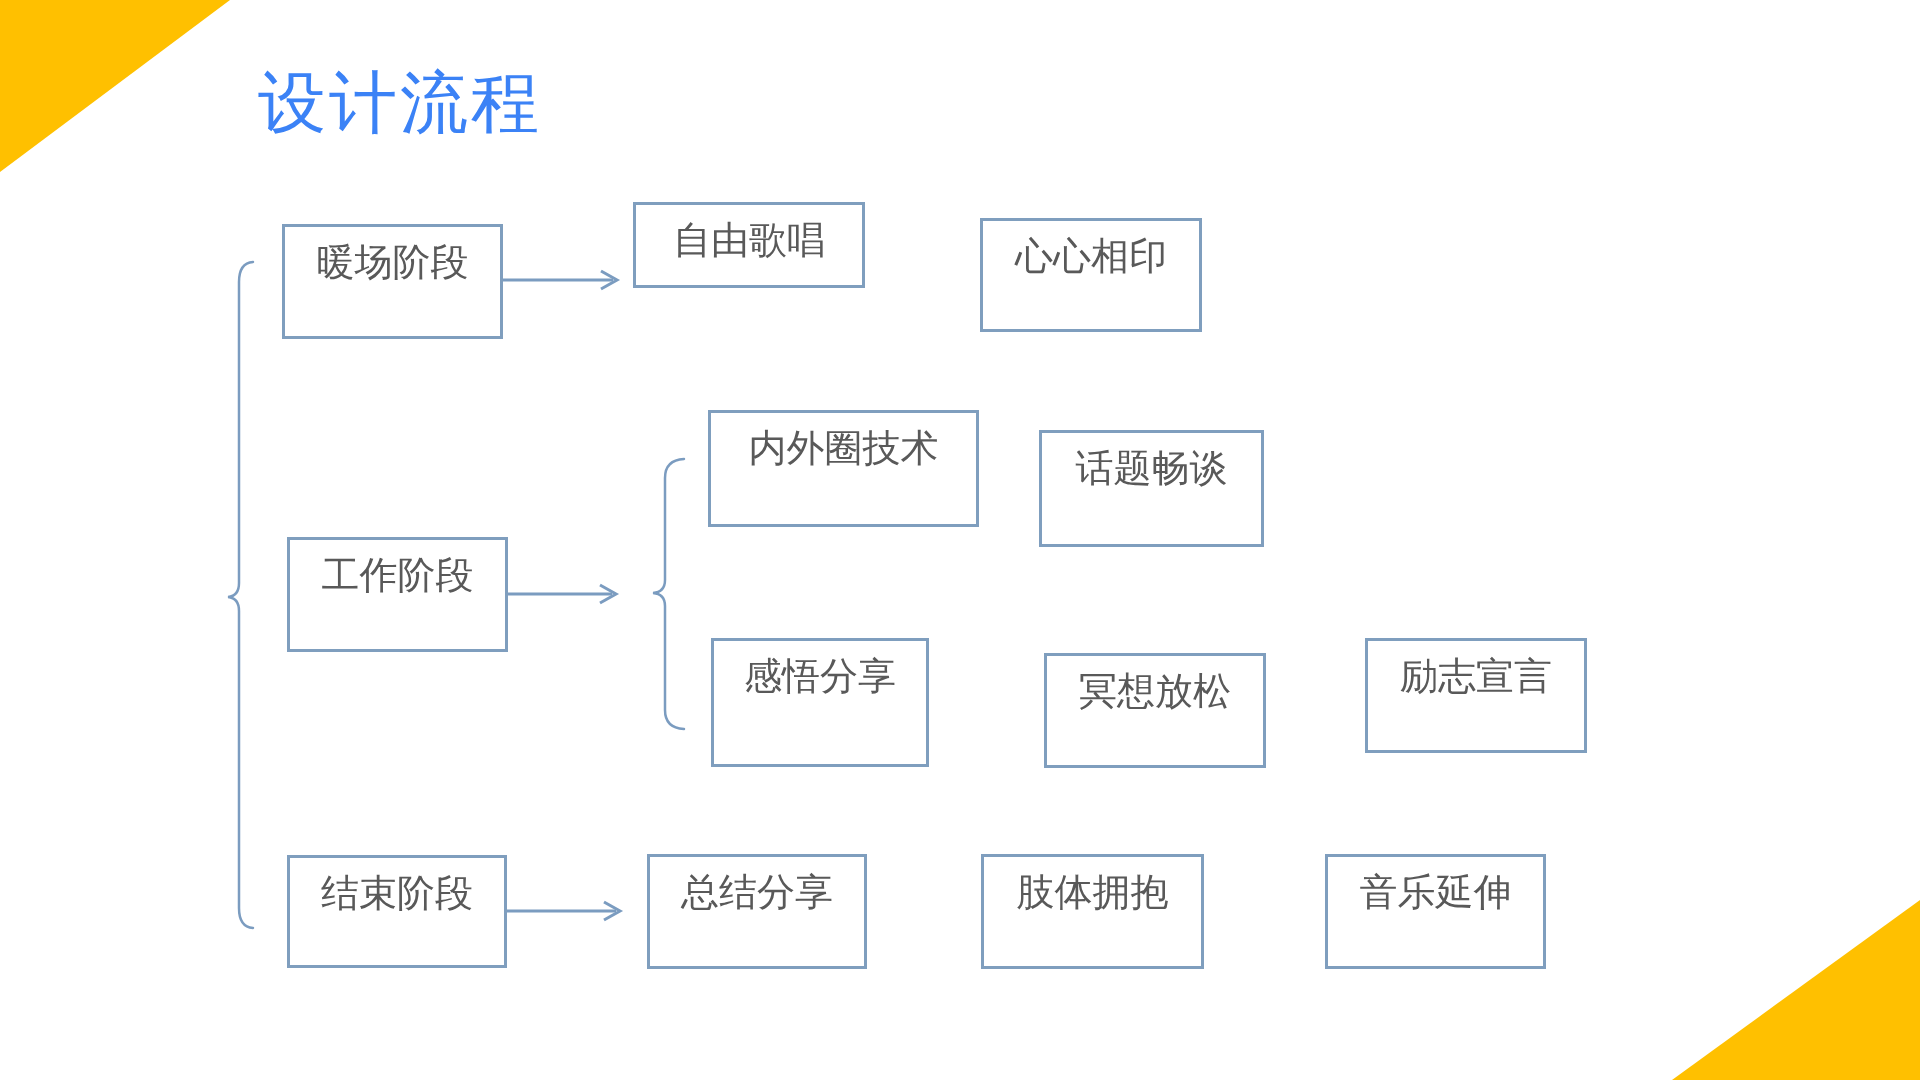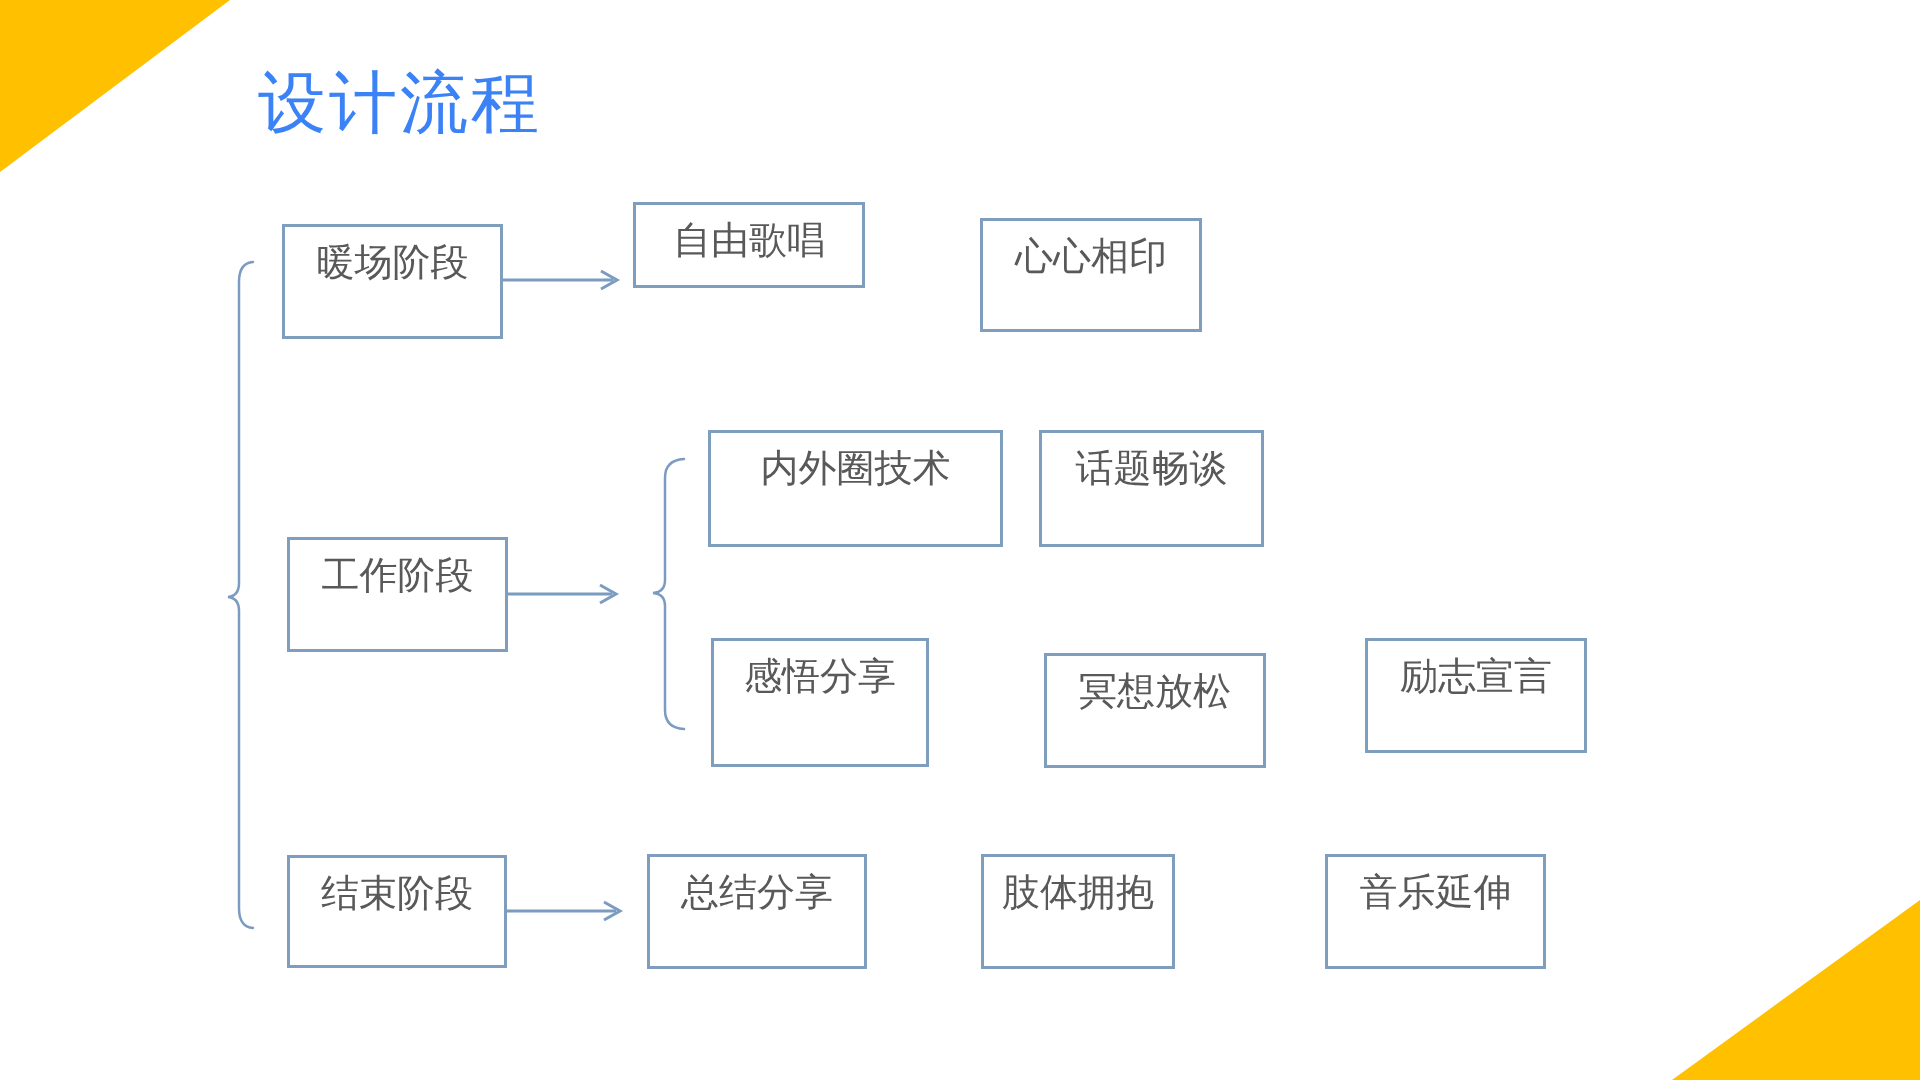--- a/index.html
+++ b/index.html
@@ -64,30 +64,30 @@
     padding-top: 16px;
   }
   
   .b-stage-warm { left: 282px; top: 224px; width: 221px; height: 115px; }
   .b-stage-work { left: 287px; top: 537px; width: 221px; height: 115px; }
   .b-stage-end  { left: 287px; top: 855px; width: 220px; height: 113px; }
   
   .b-act-singing { left: 633px; top: 202px; width: 232px; height: 86px; }
   .b-act-heart   { left: 980px; top: 218px; width: 222px; height: 114px; }
   
-  .b-act-circle-tech { left: 708px;  top: 430px; width: 295px; height: 117px; }
+  .b-act-circle-tech { left: 708px;  top: 410px; width: 271px; height: 117px; }
   .b-act-topic       { left: 1039px; top: 430px; width: 225px; height: 117px; }
   .b-act-life-circle { left: 1362px; top: 430px; width: 223px; height: 117px; }
   
   .b-act-insight    { left: 711px;  top: 638px; width: 218px; height: 129px; }
   .b-act-meditation { left: 1044px; top: 653px; width: 222px; height: 115px; }
   .b-act-motto      { left: 1365px; top: 638px; width: 222px; height: 115px; }
   
   .b-act-summary { left: 647px;  top: 854px; width: 220px; height: 115px; }
-  .b-act-hug     { left: 981px;  top: 854px; width: 194px; height: 115px; }
+  .b-act-hug     { left: 981px;  top: 854px; width: 223px; height: 115px; }
   .b-act-music   { left: 1325px; top: 854px; width: 221px; height: 115px; }
 </style>
 </head>
 <body>
 
 <div class="slide">
 
   <div class="tri tri-tl"></div>
   <div class="tri tri-br"></div>
 

